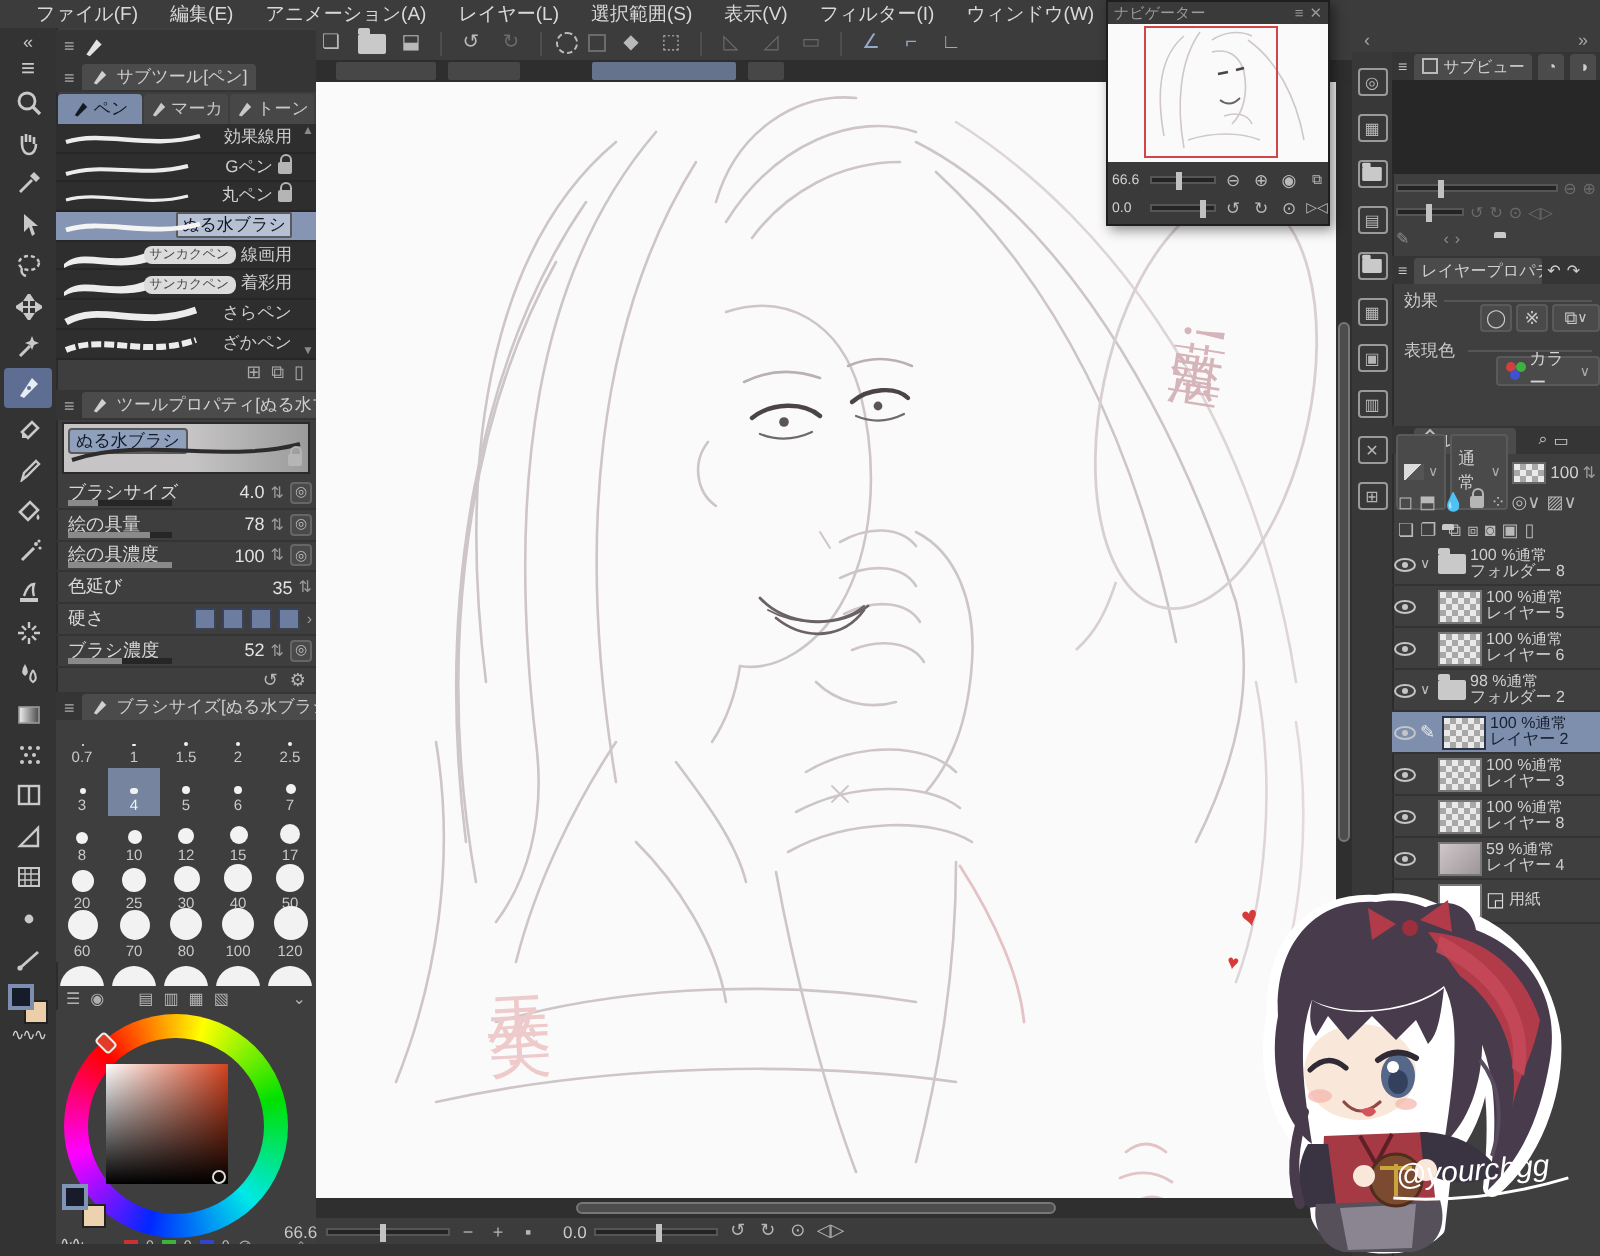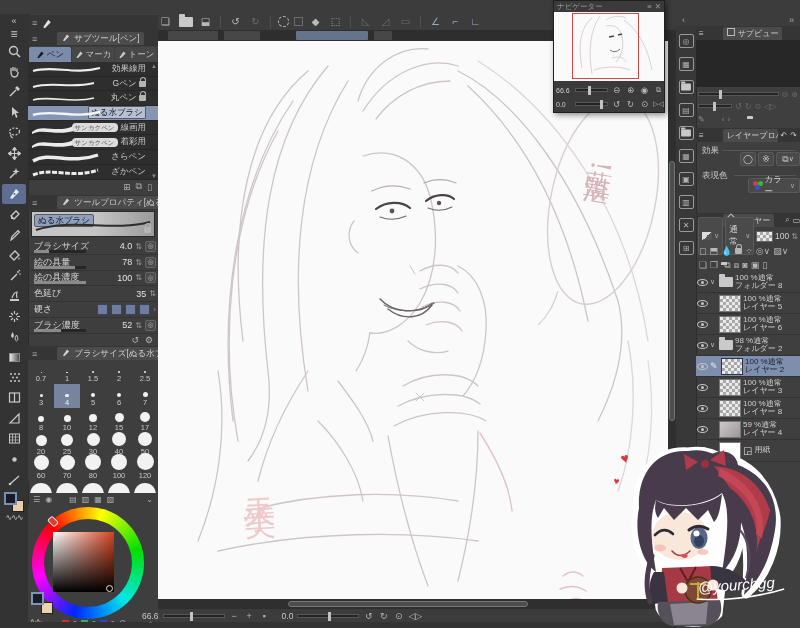--- a/index.html
+++ b/index.html
@@ -24,21 +24,21 @@
   .tool svg{display:block;}
   .tool.sel{background:#5d6e92;}
   .swatchbox{position:relative;width:22px;height:22px;margin-top:2px;flex:none;}
   .fgsw{position:absolute;left:1px;top:0;width:13px;height:13px;background:#181c2a;border:2px solid #7d8fb0;z-index:2;}
   .bgsw{position:absolute;left:9px;top:8px;width:12px;height:12px;background:#eccfa8;border:1px solid #222;}
   .trsw{width:20px;height:7px;color:#cfcfcf;font-size:8px;line-height:7px;text-align:center;letter-spacing:-1px;flex:none;}
   
   #palcol{left:28px;top:14px;width:130px;height:614px;background:#3e3e3e;border-left:1px solid #2c2c2c;}
   .phead{position:absolute;left:0;width:130px;height:15px;background:#353535;color:#cfcfcf;font-size:8.5px;display:flex;align-items:center;gap:4px;padding:0 4px;white-space:nowrap;overflow:hidden;}
   .phead .burger{font-size:9px;color:#aaa;}
-  .ptab{background:#4b4b4b;border-radius:2px 2px 0 0;padding:1px 4px;height:13px;display:flex;align-items:flex-start;gap:3px;margin-left:16px;}
+  .ptab{background:#4b4b4b;border-radius:2px 2px 0 0;padding:1px 4px;height:13px;display:flex;align-items:center;gap:3px;}
   
   #subtabs{left:28px;top:46px;width:130px;height:16px;display:flex;gap:1px;padding:1px 1px 0 1px;}
   #subtabs .st{flex:1;background:#474747;color:#c9c9c9;display:flex;align-items:center;justify-content:center;gap:2px;font-size:8.5px;border-radius:2px 2px 0 0;}
   #subtabs .st.on{background:#7b8cab;color:#14181f;}
   #brushlist{left:28px;top:62px;width:130px;height:118px;background:#2e2e2e;}
   .brow{position:relative;height:14.7px;border-bottom:1px solid #262626;display:flex;align-items:center;justify-content:flex-end;padding-right:12px;color:#cfcfcf;font-size:8.5px;white-space:nowrap;}
   .brow svg{position:absolute;left:2px;top:1px;}
   .brow.on{background:#8695b3;color:#10131c;}
   .brow.on .chip{background:#b6c0d5;color:#10131c;padding:0 2px;border-radius:1px;}
   .badge{background:#dcdcdc;color:#4a4a4a;font-size:6.5px;border-radius:4px;padding:0 3px;margin-right:3px;height:9px;line-height:9px;z-index:1;}
@@ -140,20 +140,31 @@
   .lock::before{content:"";position:absolute;top:-4px;left:1px;width:4px;height:4px;border:1px solid #b5b5b5;border-bottom:none;border-radius:3px 3px 0 0;}
   .penmark{color:#e8e8e8;font-size:9px;width:9px;flex:none;}
   
   #chibi{left:610px;top:438px;width:190px;height:190px;z-index:40;pointer-events:none;}
 </style>
 </head>
 <body>
 
 <div id="app">
 
+  <div id="menubar" class="abs">
+    <span>ファイル(F)</span>
+    <span>編集(E)</span>
+    <span>アニメーション(A)</span>
+    <span>レイヤー(L)</span>
+    <span>選択範囲(S)</span>
+    <span>表示(V)</span>
+    <span>フィルター(I)</span>
+    <span>ウィンドウ(W)</span>
+    <span>ヘルプ(H)</span>
+  </div>
 
   <div id="cmdbar" class="abs">
     <span class="cb">❏</span>
     <span class="cb">
         <span class="folder-ic"></span>
       </span>
     <span class="cb">⬓</span>
     <span class="sep"></span>
     <span class="cb">↺</span>
     <span class="cb dim">↻</span>

